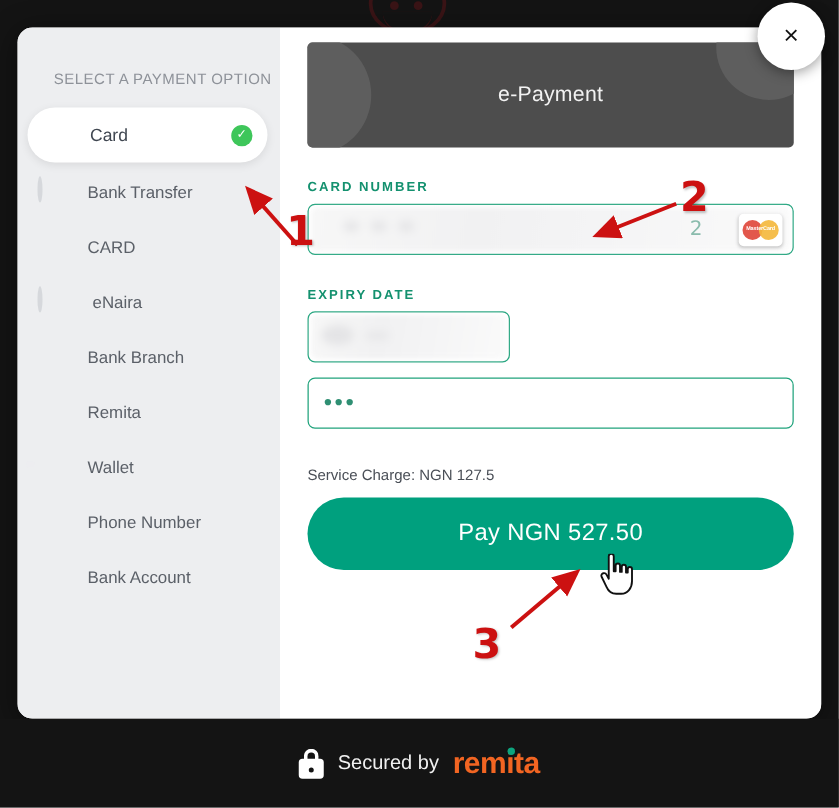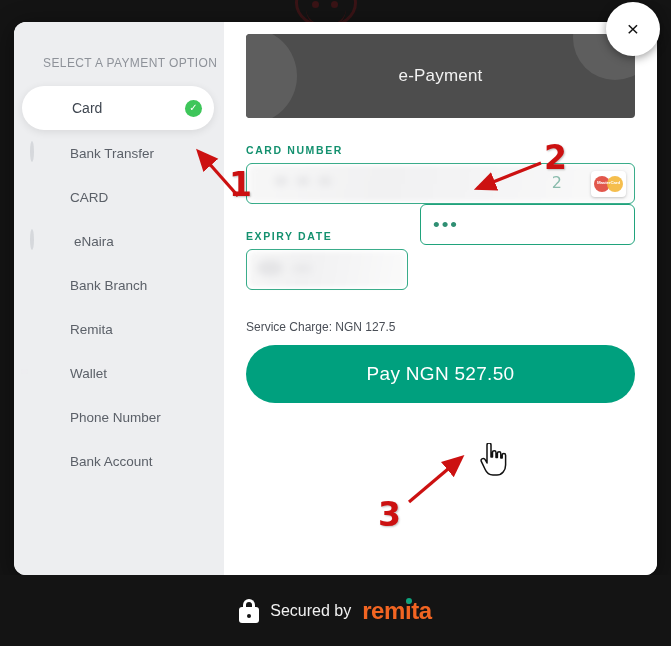--- a/index.html
+++ b/index.html
@@ -110,21 +110,21 @@
   }
   .mc{
     position:absolute;right:8px;top:7px;width:35px;height:26px;background:#fff;
     border-radius:4px;box-shadow:0 1px 3px rgba(0,0,0,.22);
   }
   .mc .r,.mc .y{position:absolute;top:5px;width:16px;height:16px;border-radius:50%;}
   .mc .r{left:3px;background:#e2574c;}
   .mc .y{right:3px;background:#f4b93e;opacity:.92;}
   .mc .nm{position:absolute;left:0;right:0;top:9px;text-align:center;font-size:4.4px;color:#fff;font-weight:bold;z-index:2;letter-spacing:-.1px;}
 
-  .row2{display:flex;gap:12px;}
+  .row2{display:flex;gap:12px;flex-direction:column;}
   .col-exp{width:162px;}
   .col-cvv{flex:1;}
   .dots{color:#2f8f73;font-size:19px;letter-spacing:2px;line-height:1;}
 
   .svc{
     text-align:left;color:#4a4f57;font-size:12px;margin:30px 0 11px 0;
   }
   .paybtn{
     background:#00a07e;color:#fff;border-radius:30px;height:58px;
     display:flex;align-items:center;justify-content:center;

